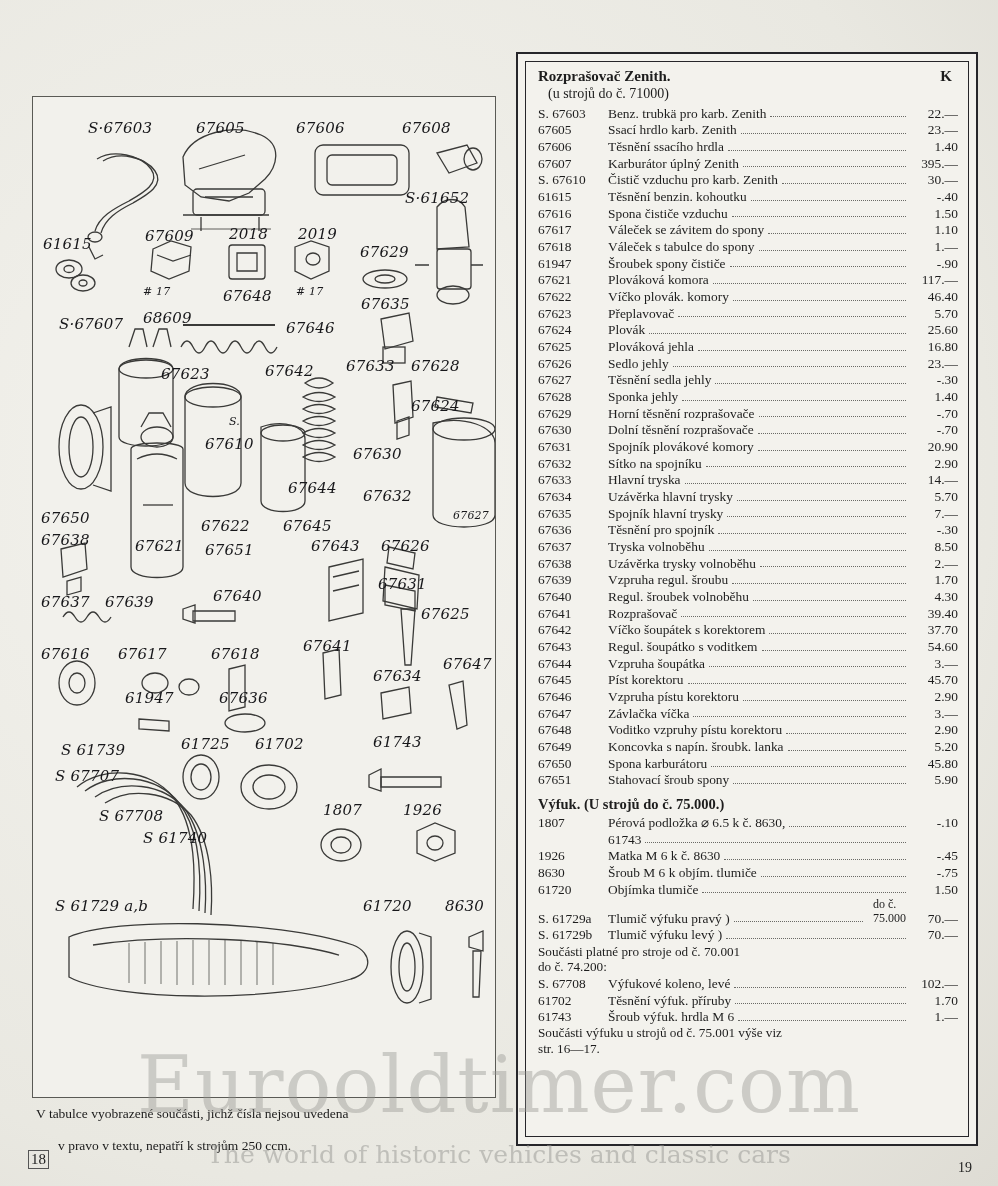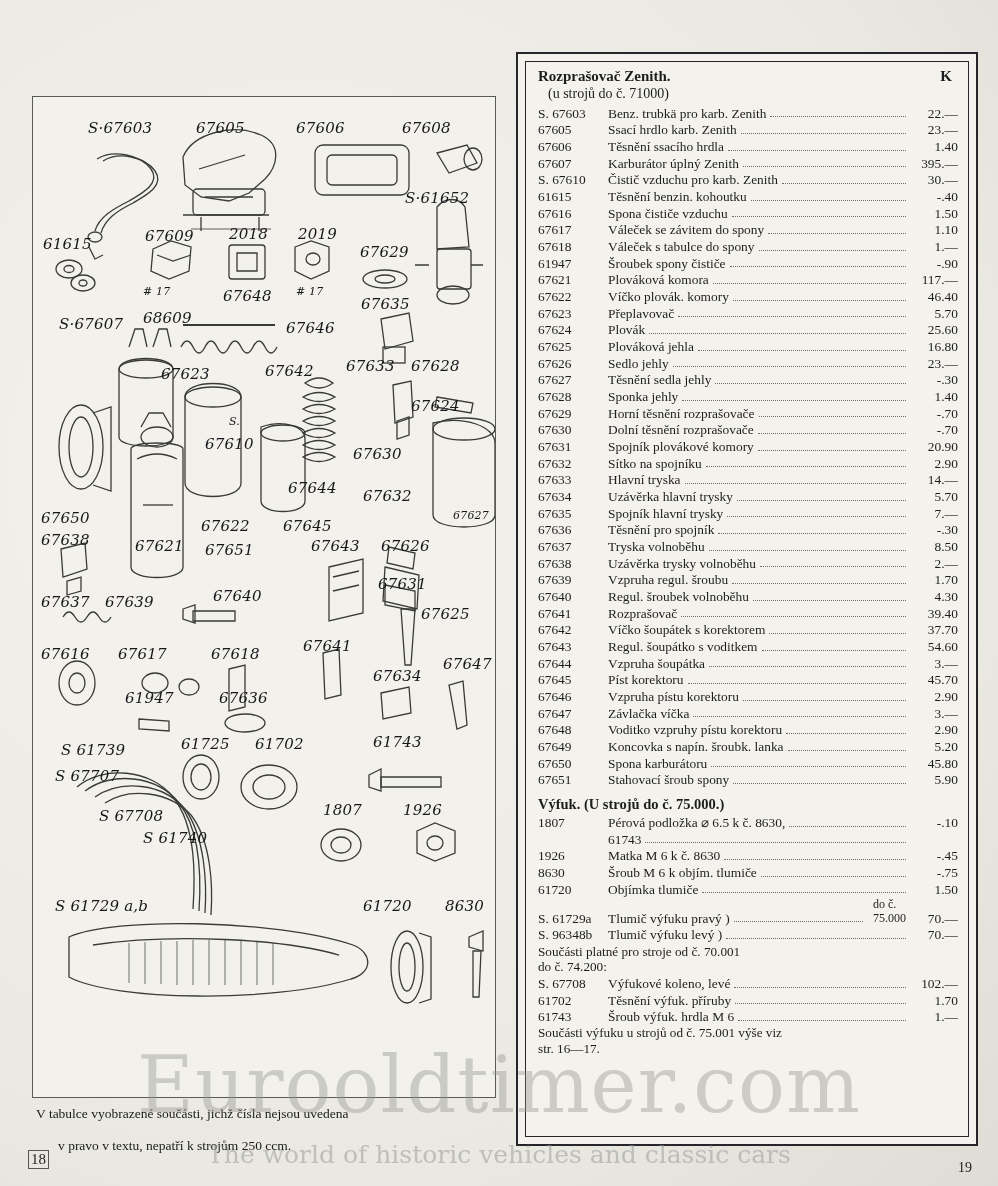--- a/index.html
+++ b/index.html
@@ -798,21 +798,21 @@
               <td class="desc">
                 <div class="desccell">
                   <span class="t">Tlumič výfuku pravý )</span>
                   <span class="dotfill"></span>
                   <span class="tiny-note" style="margin-left: 10px;">do č. 75.000</span>
                 </div>
               </td>
               <td class="price">70.—</td>
             </tr>
             <tr>
-              <td class="num">S. 96348b</td>
+              <td class="num">S. 61729b</td>
               <td class="desc">
                 <div class="desccell">
                   <span class="t">Tlumič výfuku levý )</span>
                   <span class="dotfill"></span>
                 </div>
               </td>
               <td class="price">70.—</td>
             </tr>
           </tbody>
       </table>

